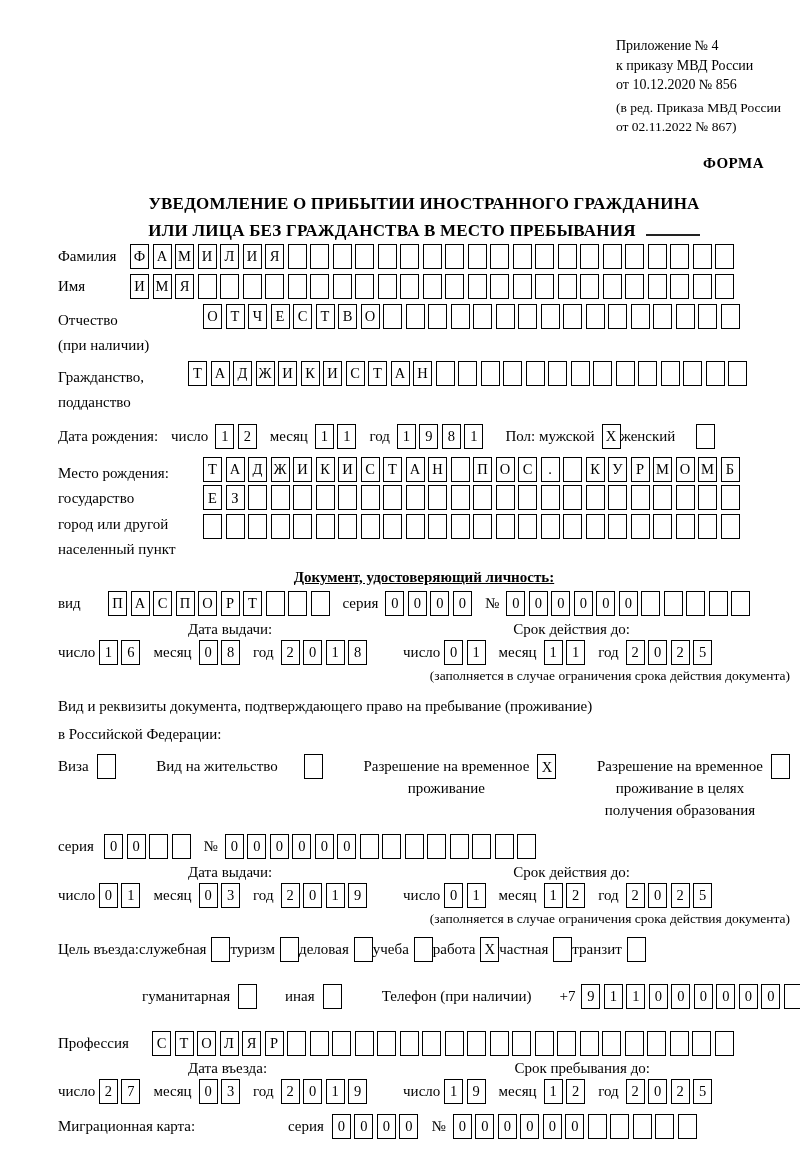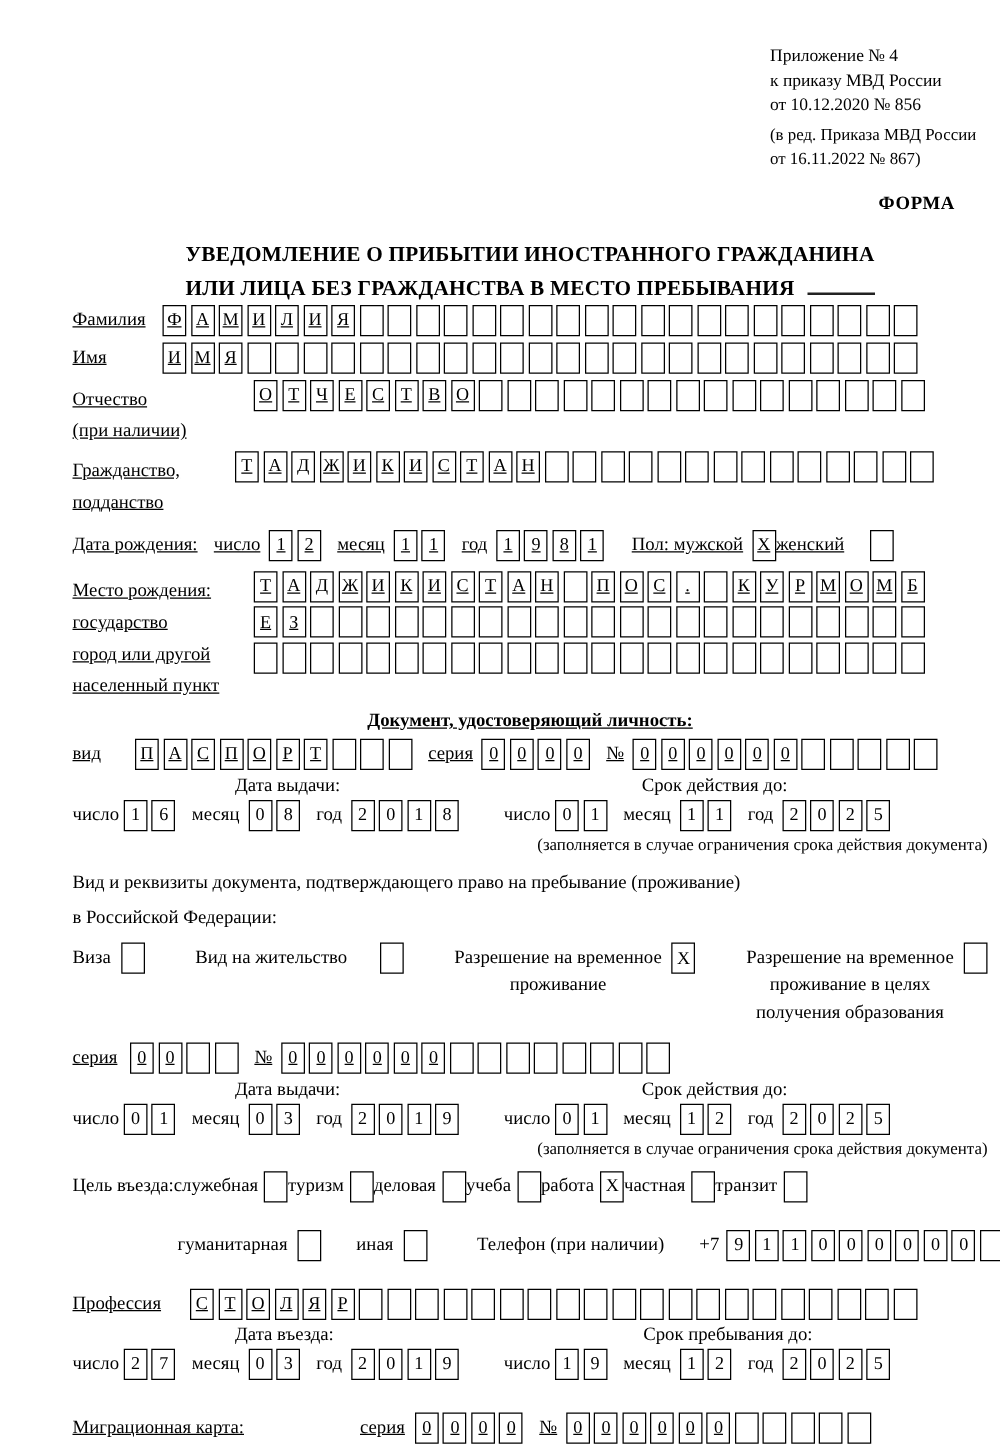--- a/index.html
+++ b/index.html
@@ -12,21 +12,21 @@
   
   .approval{margin-left:558px;font-size:14px;line-height:1.4;}
   .revision{margin-top:4px;font-size:13.5px;line-height:1.4;}
   .forma{font-weight:bold;text-align:right;padding-right:26px;margin-top:18px;font-size:15px;letter-spacing:.5px;}
 
   .title{font-weight:bold;text-align:center;font-size:17px;line-height:1.6;margin-top:18px;letter-spacing:.2px;}
   .blank-underline{display:inline-block;width:54px;border-bottom:2px solid #222;height:.95em;margin-left:10px;}
   .sect{font-weight:bold;font-size:14.8px;margin-top:17px;margin-bottom:20px;letter-spacing:.2px;white-space:nowrap;}
 
   
-  .row{display:flex;align-items:flex-start;margin-bottom:5px;text-decoration:underline;}
+  .row{display:flex;align-items:flex-start;margin-bottom:5px;}
   .cells{display:flex;gap:3.5px;flex:none;}
   .cell{
     width:17px;height:23px;border:1.7px solid #000;flex:none;background:#fff;
     display:flex;align-items:center;justify-content:center;
     font-size:14.5px;line-height:1;
   }
   .lbl{padding-top:4px;flex:none;}
   .w72{width:72px;}
   .w145{width:145px;}
   .w130{width:130px;}
@@ -61,21 +61,21 @@
 <body>
 
 <div class="page">
 
   <div class="approval">
     <div>Приложение № 4</div>
     <div>к приказу МВД России</div>
     <div>от 10.12.2020 № 856</div>
     <div class="revision">
       <div>(в ред. Приказа МВД России</div>
-      <div>от 16.11.2022 № 867)</div>
+      <div>от 02.11.2022 № 867)</div>
     </div>
   </div>
 
   <div class="forma">ФОРМА</div>
 
   <div class="title">
     <div>УВЕДОМЛЕНИЕ О ПРИБЫТИИ ИНОСТРАННОГО ГРАЖДАНИНА</div>
     <div>
       <span>ИЛИ ЛИЦА БЕЗ ГРАЖДАНСТВА В МЕСТО ПРЕБЫВАНИЯ</span><span class="blank-underline"></span>
     </div>
@@ -665,21 +665,21 @@
       </span>
     <span class="mid">год</span>
     <span class="cells">
         <span class="cell">2</span>
         <span class="cell">0</span>
         <span class="cell">2</span>
         <span class="cell">5</span>
       </span>
   </div>
 
-  <div class="row" style="margin-top:26px;margin-bottom:6px;">
+  <div class="row" style="margin-top:10px;margin-bottom:6px;">
     <span class="lbl" style="width:168px;">Миграционная карта:</span>
     <span class="lbl" style="margin-left:62px;margin-right:8px;">серия</span>
     <span class="cells">
         <span class="cell">0</span>
         <span class="cell">0</span>
         <span class="cell">0</span>
         <span class="cell">0</span>
       </span>
     <span class="mid">№</span>
     <span class="cells">

